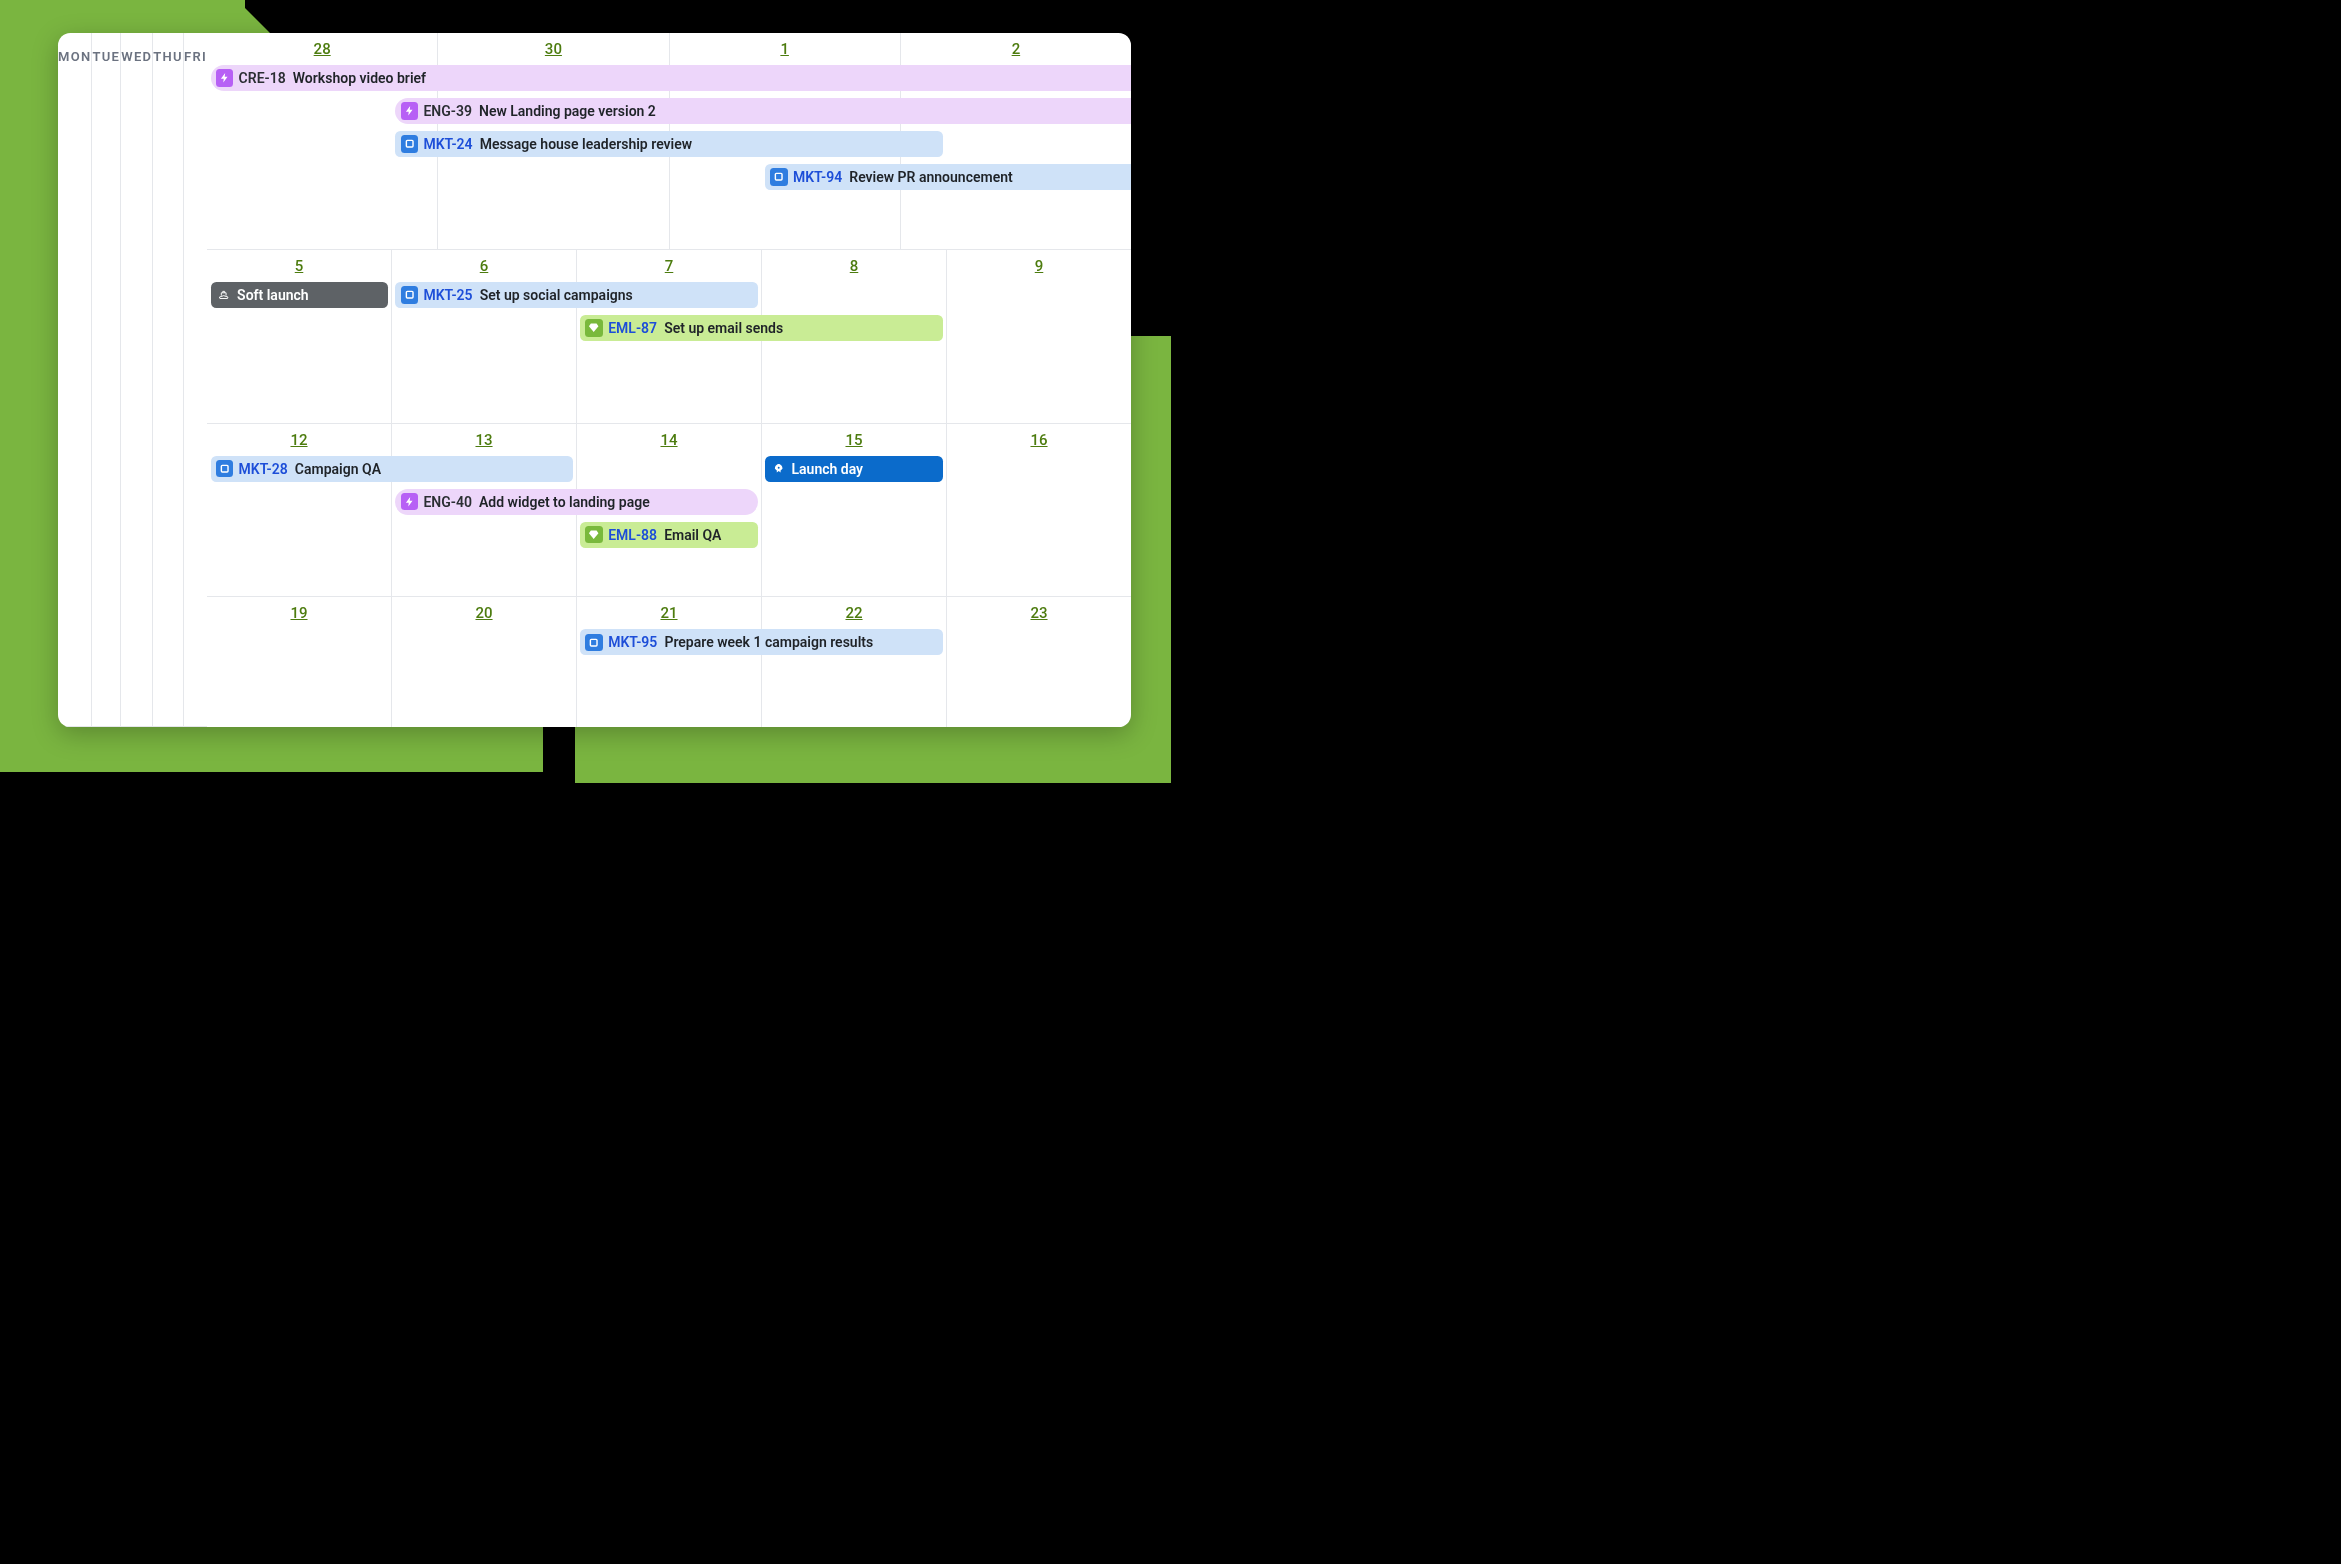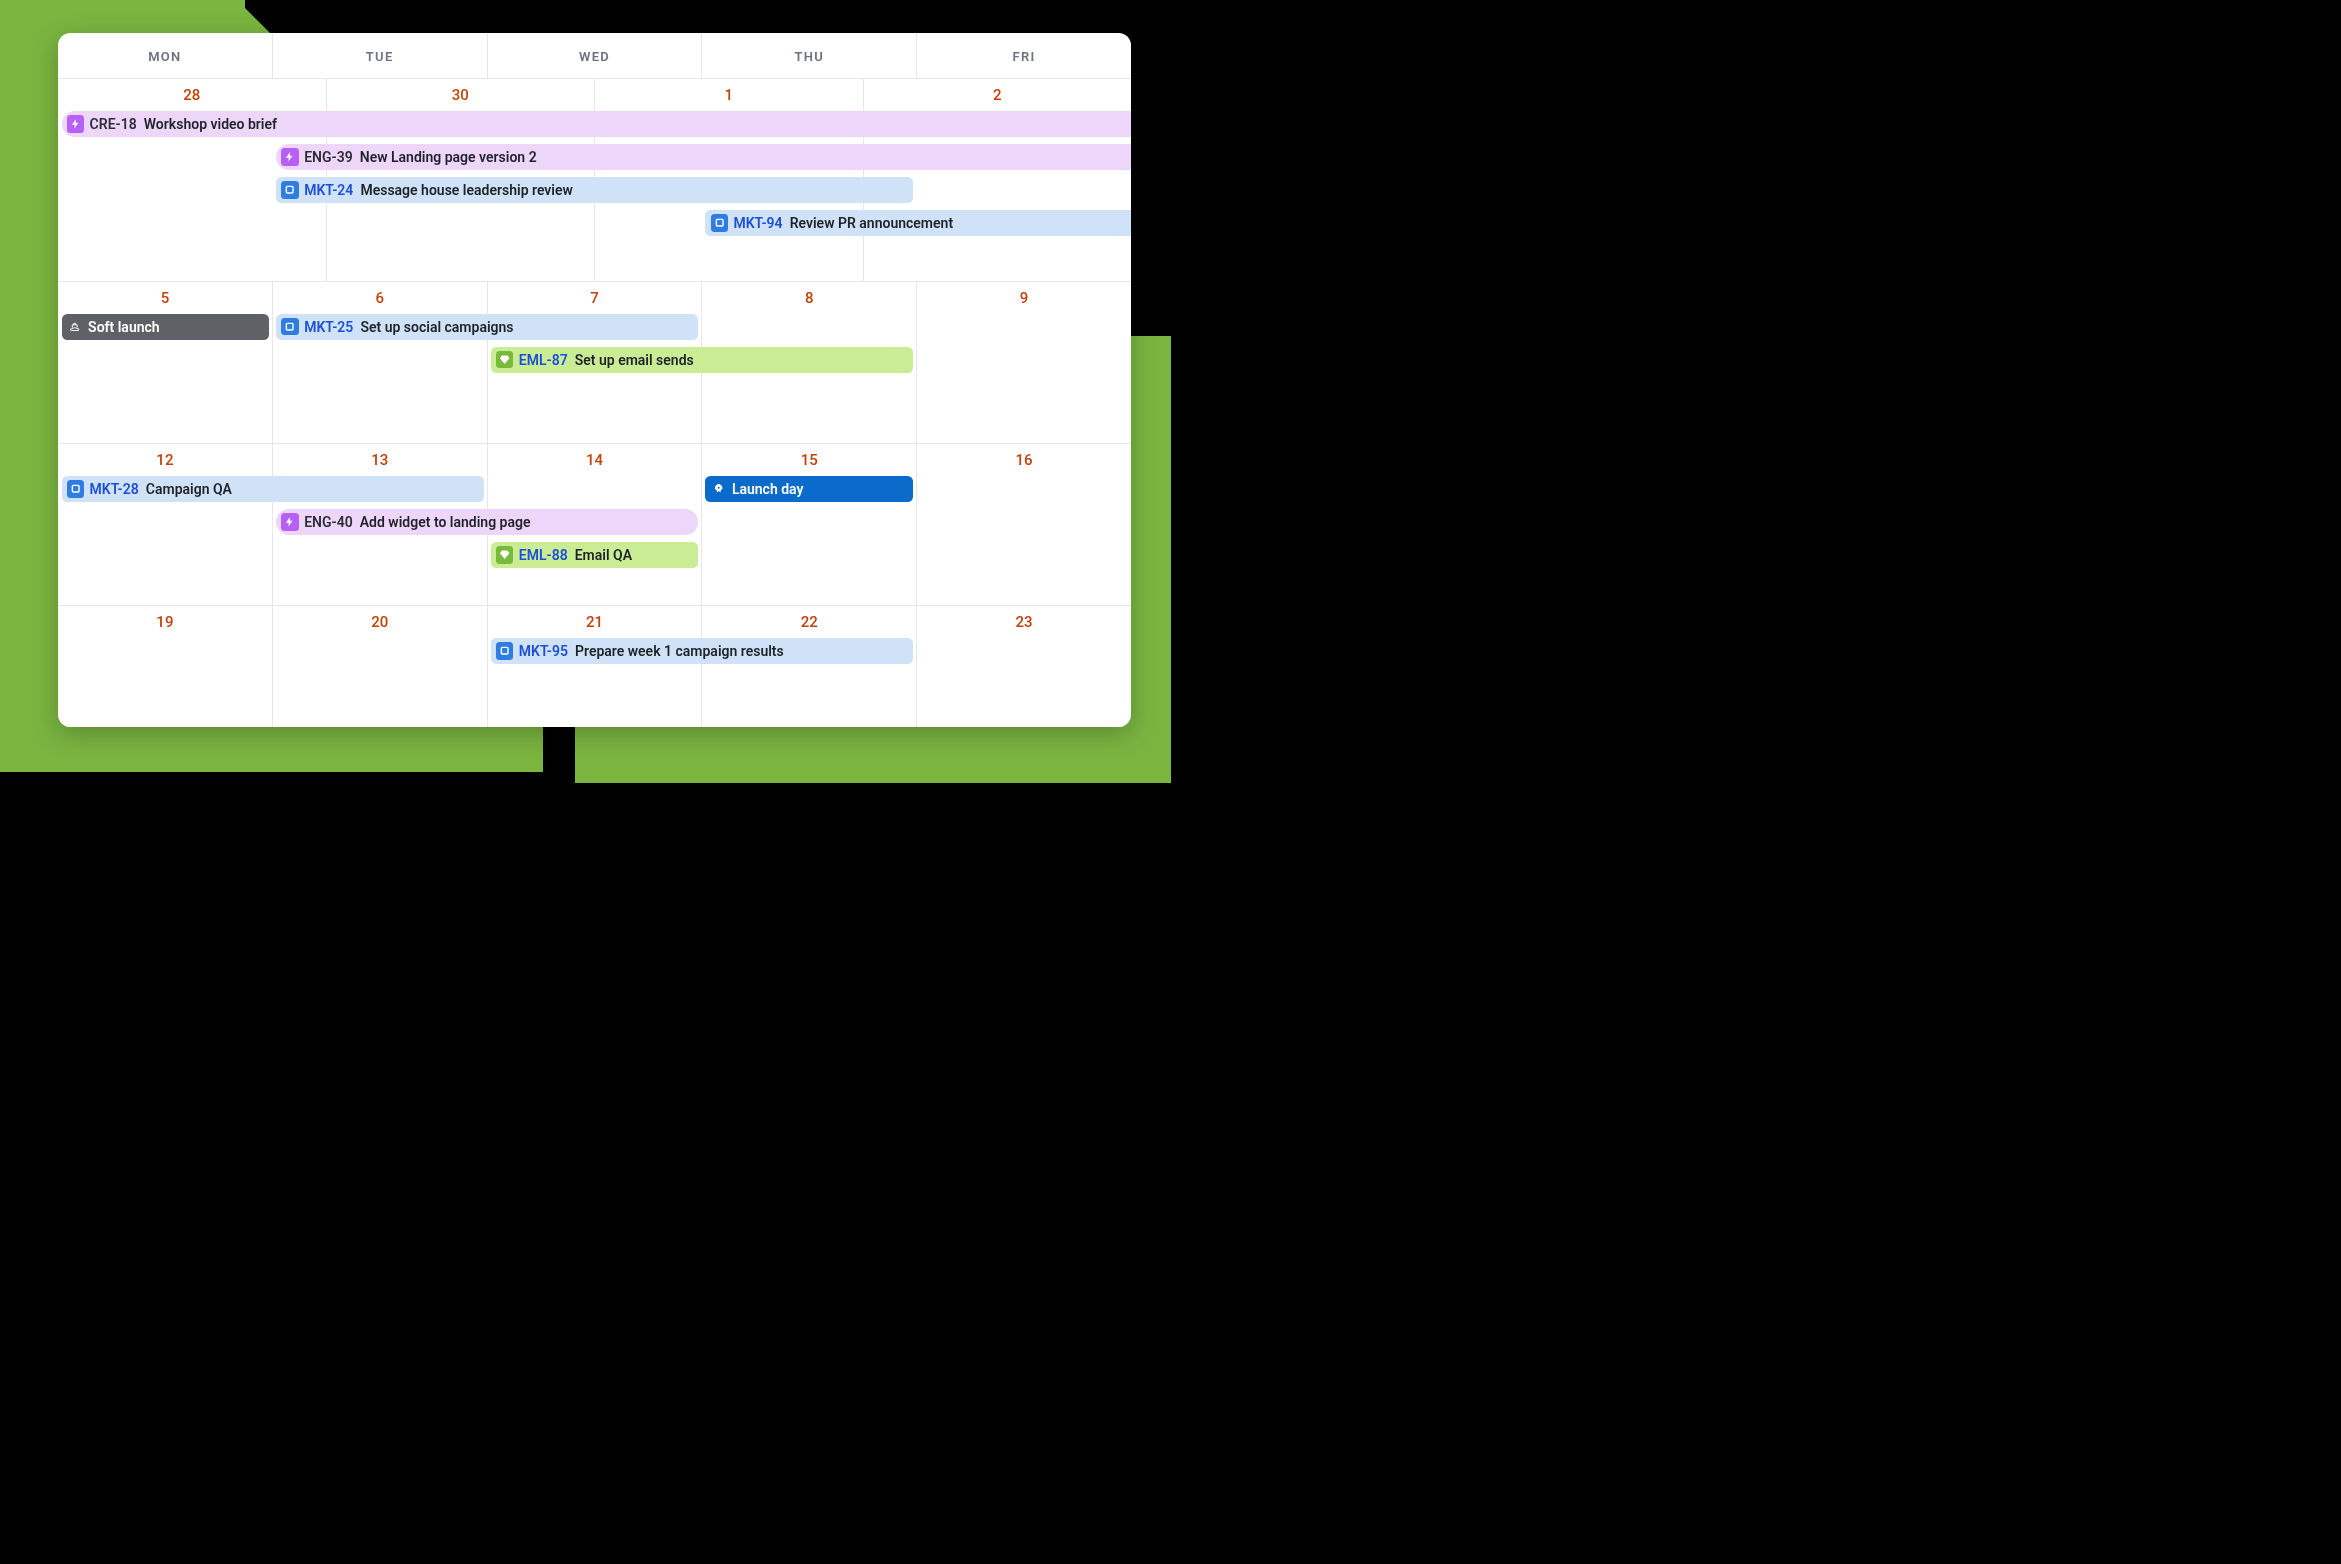--- a/index.html
+++ b/index.html
@@ -33,21 +33,21 @@
       position: absolute;
       left: 58px;
       top: 33px;
       width: 1073px;
       height: 694px;
       background: #fff;
       border-radius: 12.3px;
       box-shadow: 0 7px 26px rgba(0,0,0,.25);
       overflow: hidden;
       display: flex;
-      flex-direction: column;
+      flex-direction: row;
     }
     .header-row {
       display: flex;
       border-bottom: 0.9px solid #e5e7eb;
       flex-shrink: 0;
     }
     .header-cell {
       flex: 1;
       text-align: center;
       padding: 16px 0 14px 0;
@@ -72,22 +72,23 @@
     }
     .day-cell {
       flex: 1;
       border-right: 0.9px solid #e5e7eb;
       text-align: center;
       padding-top: 7px;
     }
     .day-cell:last-child { border-right: none; }
     .day-num {
       font-size: 15px;
-      color: #c2410c;
+      color: #4d7c0f;
       font-weight: 500;
+      text-decoration: underline;
     }
     .events {
       position: absolute;
       inset: 0;
       pointer-events: none;
     }
     .event {
       position: absolute;
       pointer-events: auto;
       height: 26px;

